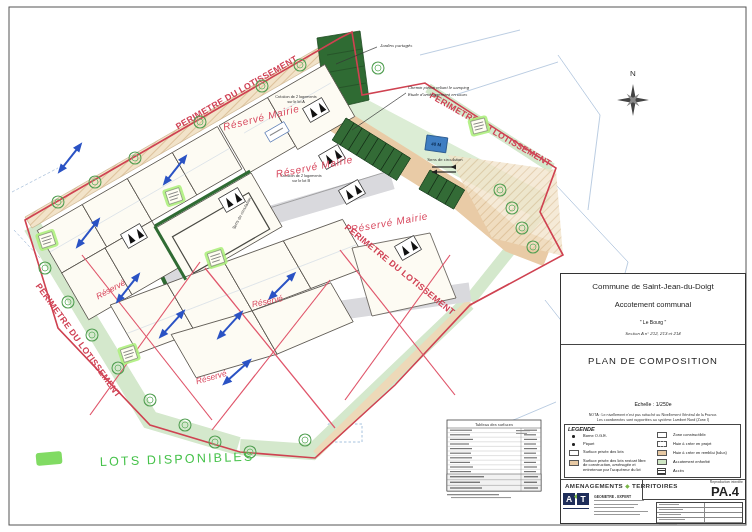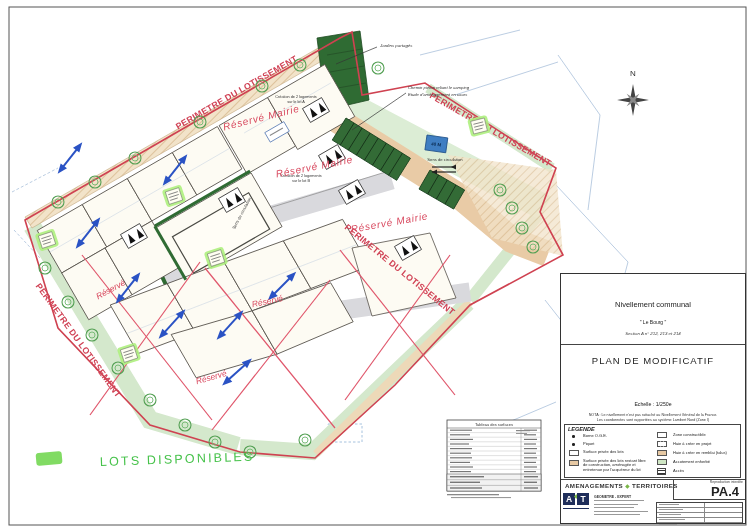--- a/index.html
+++ b/index.html
@@ -28,21 +28,21 @@
   .lg-dot{width:2.6px;height:2.6px;border-radius:50%;background:#222;}
   .lg-box{width:10px;height:6px;border:0.7px solid #555;background:#fff;}
   .lg-box.tan{background:#e7c9a4;}
   .lg-box.green{background:#cfe6c4;}
   .lg-box.dash{border-style:dashed;}
   .lg-hatch{width:9px;height:7px;border:0.7px solid #444;
             background:repeating-linear-gradient(0deg,#333 0 1px,#fff 1px 2.6px);}
   
   .firm{position:absolute;left:4px;top:208px;font-size:6.2px;font-weight:bold;letter-spacing:.4px;color:#333;}
   .firm .dia{color:#7ab648;font-size:5.5px;}
-  .pa4cell{position:absolute;right:0;top:205px;width:72px;height:21px;border-left:0.8px solid #444;
+  .pa4cell{position:absolute;right:0;top:205px;width:103px;height:21px;border-left:0.8px solid #444;
            border-bottom:0.8px solid #444;box-sizing:border-box;}
   .repro{position:absolute;right:2px;top:1px;font-size:3.4px;color:#444;}
   .pa4{position:absolute;right:6px;top:5px;font-size:13px;font-weight:bold;color:#222;}
   .logo{position:absolute;left:2px;top:219px;width:30px;height:26px;}
   .logo .sq{position:absolute;width:12px;height:12px;background:#1e2d5a;color:#fff;
             font-size:8.5px;font-weight:bold;text-align:center;line-height:12px;}
   .logo .dia2{position:absolute;left:11px;top:-1px;color:#7ab648;font-size:6px;}
   .bar{position:absolute;background:#999;height:1.2px;}
   .geo{position:absolute;left:33px;top:221px;font-size:3.5px;font-weight:bold;color:#333;}
   .minitable{position:absolute;left:95px;top:228px;width:87px;height:21px;border:0.7px solid #444;box-sizing:border-box;}
@@ -338,25 +338,26 @@
   <rect x="516" y="430" width="14" height="1.2" fill="#888"></rect>
   <rect x="516" y="433" width="11" height="1" fill="#999"></rect>
 
   <g>
     <rect x="36" y="452" width="26" height="13" rx="3" fill="#70d64d" opacity="0.88" transform="rotate(-5 49 458)"></rect>
     <text transform="translate(100,466) rotate(-2)" font-size="12.5" letter-spacing="2.2" fill="#46c24a">LOTS DISPONIBLES</text>
   </g>
 </svg>
 
 <div class="tb">
-  <div class="c tb-oper">Nivellement communal</div>
+  <div class="c tb-commune">Commune de Saint-Jean-du-Doigt</div>
+  <div class="c tb-oper">Accotement communal</div>
   <div class="c tb-lieu">" Le Bourg "</div>
   <div class="c tb-section">Section A n° 212, 213 et 214</div>
   <div class="hline" style="top:70px"></div>
-  <div class="c tb-title">PLAN DE MODIFICATIF</div>
+  <div class="c tb-title">PLAN DE COMPOSITION</div>
   <div class="c tb-echelle">Echelle : 1/250e</div>
   <div class="c tb-nota1">NOTA : Le nivellement n'est pas rattaché au Nivellement Général de la France.</div>
   <div class="c tb-nota2">Les coordonnées sont rapportées au système Lambert Nord (Zone I)</div>
 
   <div class="legendbox">
     <div class="lg-title">LEGENDE</div>
     <span class="lg-ic lg-dot" style="left:7px;top:10px"></span>
     <div class="lg-item" style="left:18px;top:8.5px;width:66px">Borne O.G.E.</div>
     <span class="lg-ic lg-dot" style="left:7px;top:18px"></span>
     <div class="lg-item" style="left:18px;top:16.5px;width:66px">Piquet</div>

